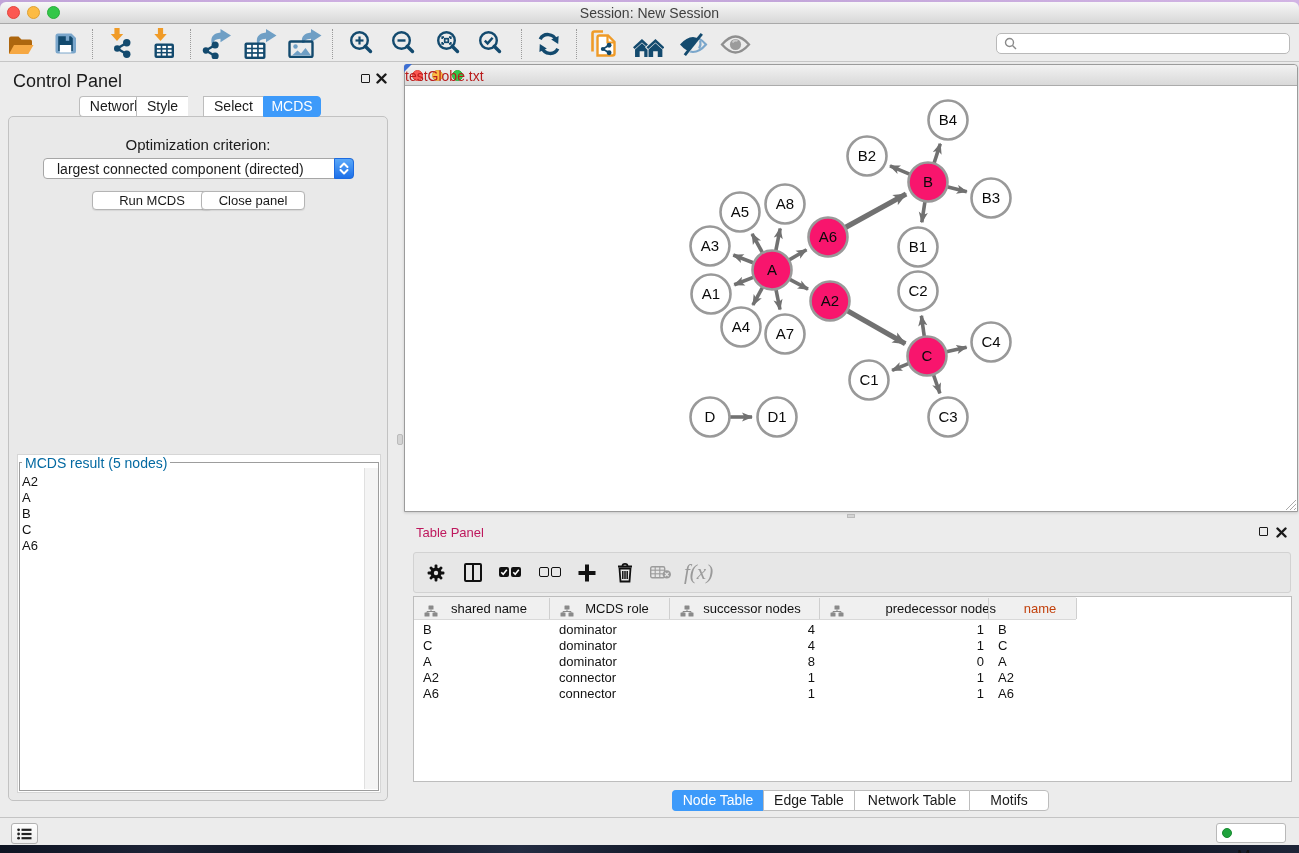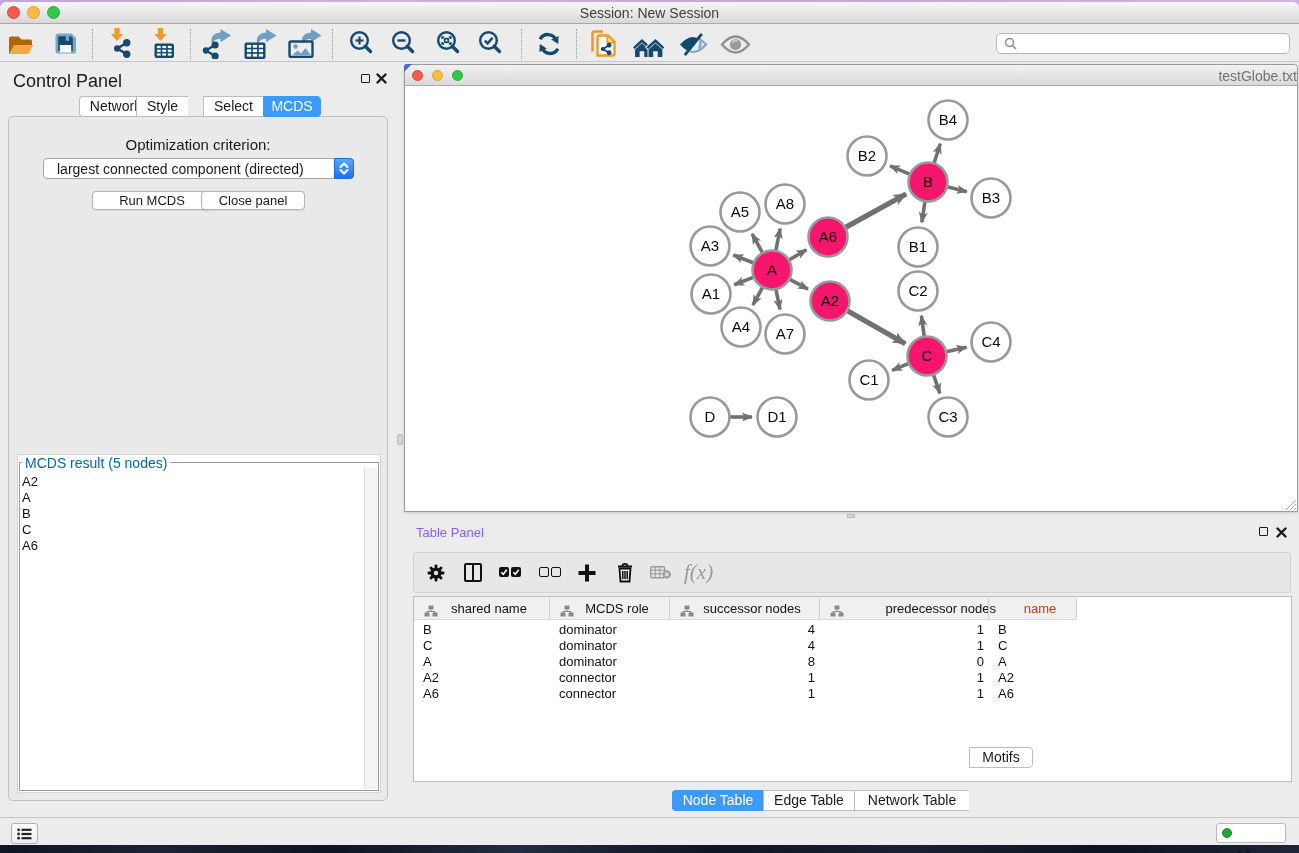--- a/index.html
+++ b/index.html
@@ -206,21 +206,21 @@
 <div class="abs" style="left:22px;top:538px;font-size:13px;color:#111">A6</div>
 <div class="abs" style="left:397px;top:434px;width:6px;height:11px;background:#d4d4d4;border:1px solid #bbb;border-radius:2px"></div>
 <div class="abs" style="left:404px;top:64px;width:894px;height:448px;background:#fff;border:1px solid #9b9b9b;border-radius:4px 4px 0 0;box-shadow:0 1px 3px rgba(0,0,0,.15)"></div>
 <div class="abs" style="left:405px;top:65px;width:892px;height:21px;border-radius:4px 4px 0 0;background:linear-gradient(180deg,#f2f2f2,#d9d9d9);border-bottom:1px solid #ababab"></div>
 <svg class="abs" style="left:404px;top:64px" width="8" height="8" viewBox="0 0 8 8">
     <path d="M0 8 V3 Q0 0 3 0 H8 L0 8 z" fill="#3e6fd2"></path>
   </svg>
 <div class="abs tl" style="left:412px;top:70px;width:11px;height:11px;background:#fc5852;border:1px solid #e2463d"></div>
 <div class="abs tl" style="left:432px;top:70px;width:11px;height:11px;background:#fcbb44;border:1px solid #e0a032"></div>
 <div class="abs tl" style="left:452px;top:70px;width:11px;height:11px;background:#33c749;border:1px solid #2bad3c"></div>
-<div class="abs" style="left:405px;top:68px;width:892px;font-size:14px;color:#737373;text-align:right">testGlobe.txt</div>
+<div class="abs" style="left:405px;top:68px;width:892px;font-size:14px;color:#b91c1c;text-align:left">testGlobe.txt</div>
 <svg class="abs" style="left:1284px;top:498px" width="13" height="13" viewBox="0 0 13 13">
     <g stroke="#aaa" stroke-width="1">
       <line x1="12" y1="2" x2="2" y2="12"></line>
       <line x1="12" y1="6" x2="6" y2="12"></line>
       <line x1="12" y1="10" x2="10" y2="12"></line>
     </g>
   </svg>
 <div class="abs" style="left:847px;top:514px;width:8px;height:4px;background:#d4d4d4;border:1px solid #bbb"></div>
 <svg class="abs" style="left:405px;top:86px" width="893" height="425" viewBox="0 0 893 425">
     <defs>
@@ -286,21 +286,21 @@
     <text x="462" y="75" font-size="15" fill="#0a0a0a" text-anchor="middle" font-family="Liberation Sans,sans-serif">B2</text>
     <text x="586" y="117" font-size="15" fill="#0a0a0a" text-anchor="middle" font-family="Liberation Sans,sans-serif">B3</text>
     <text x="543" y="39" font-size="15" fill="#0a0a0a" text-anchor="middle" font-family="Liberation Sans,sans-serif">B4</text>
     <text x="464" y="299" font-size="15" fill="#0a0a0a" text-anchor="middle" font-family="Liberation Sans,sans-serif">C1</text>
     <text x="513" y="210" font-size="15" fill="#0a0a0a" text-anchor="middle" font-family="Liberation Sans,sans-serif">C2</text>
     <text x="543" y="336" font-size="15" fill="#0a0a0a" text-anchor="middle" font-family="Liberation Sans,sans-serif">C3</text>
     <text x="586" y="261" font-size="15" fill="#0a0a0a" text-anchor="middle" font-family="Liberation Sans,sans-serif">C4</text>
     <text x="305" y="336" font-size="15" fill="#0a0a0a" text-anchor="middle" font-family="Liberation Sans,sans-serif">D</text>
     <text x="372" y="336" font-size="15" fill="#0a0a0a" text-anchor="middle" font-family="Liberation Sans,sans-serif">D1</text>
   </svg>
-<div class="abs" style="left:416px;top:525px;font-size:13px;color:#8b5cf6">Table Panel</div>
+<div class="abs" style="left:416px;top:525px;font-size:13px;color:#be185d">Table Panel</div>
 <div class="abs" style="left:1259px;top:527px;width:9px;height:9px;border:1.6px solid #1a1a1a;border-radius:1px"></div>
 <svg class="abs" style="left:1276px;top:527px" width="11" height="11" viewBox="0 0 11 11">
     <g stroke="#1a1a1a" stroke-width="2.4" stroke-linecap="round">
       <line x1="1.5" y1="1.5" x2="9.5" y2="9.5"></line>
       <line x1="9.5" y1="1.5" x2="1.5" y2="9.5"></line>
     </g>
   </svg>
 <div class="abs" style="left:413px;top:552px;width:878px;height:41px;background:#e7e7e7;border:1px solid #d2d2d2;border-radius:3px"></div>
 <svg class="abs" style="left:427px;top:564px" width="18" height="18" viewBox="0 0 18 18">
     <g fill="#111">
@@ -429,21 +429,21 @@
 <div class="abs" style="left:819px;top:670px;width:165px;font-size:13px;color:#111;text-align:right">1</div>
 <div class="abs" style="left:998px;top:670px;font-size:13px;color:#111">A2</div>
 <div class="abs" style="left:423px;top:686px;font-size:13px;color:#111">A6</div>
 <div class="abs" style="left:559px;top:686px;font-size:13px;color:#111">connector</div>
 <div class="abs" style="left:669px;top:686px;width:146px;font-size:13px;color:#111;text-align:right">1</div>
 <div class="abs" style="left:819px;top:686px;width:165px;font-size:13px;color:#111;text-align:right">1</div>
 <div class="abs" style="left:998px;top:686px;font-size:13px;color:#111">A6</div>
 <div class="tab" style="left:672px;top:790px;width:91px;border-radius:4px 0 0 4px;border-right:none;background:#3d9afa;border-color:#3d9afa;color:#fff;">Node Table</div>
 <div class="tab" style="left:763px;top:790px;width:91px;border-right:none;">Edge Table</div>
 <div class="tab" style="left:854px;top:790px;width:115px;border-right:none;">Network Table</div>
-<div class="tab" style="left:969px;top:747px;width:64px;border-radius:0 4px 4px 0;">Motifs</div>
+<div class="tab" style="left:969px;top:790px;width:80px;border-radius:0 4px 4px 0;">Motifs</div>
 
 <div class="abs" style="left:0;top:817px;width:1299px;height:28px;background:#ececec;border-top:1px solid #c4c4c4"></div>
 <div class="abs" style="left:11px;top:823px;width:27px;height:21px;background:linear-gradient(180deg,#fefefe,#eee);border:1px solid #b2b2b2;border-radius:3px"></div>
 <svg class="abs" style="left:17px;top:828px" width="15" height="12" viewBox="0 0 15 12">
     <g fill="#222">
       <circle cx="1.6" cy="1.8" r="1.4"></circle>
       <circle cx="1.6" cy="6" r="1.4"></circle>
       <circle cx="1.6" cy="10.2" r="1.4"></circle>
       <rect x="4.5" y="0.7" width="10" height="2.2"></rect>
       <rect x="4.5" y="4.9" width="10" height="2.2"></rect>

